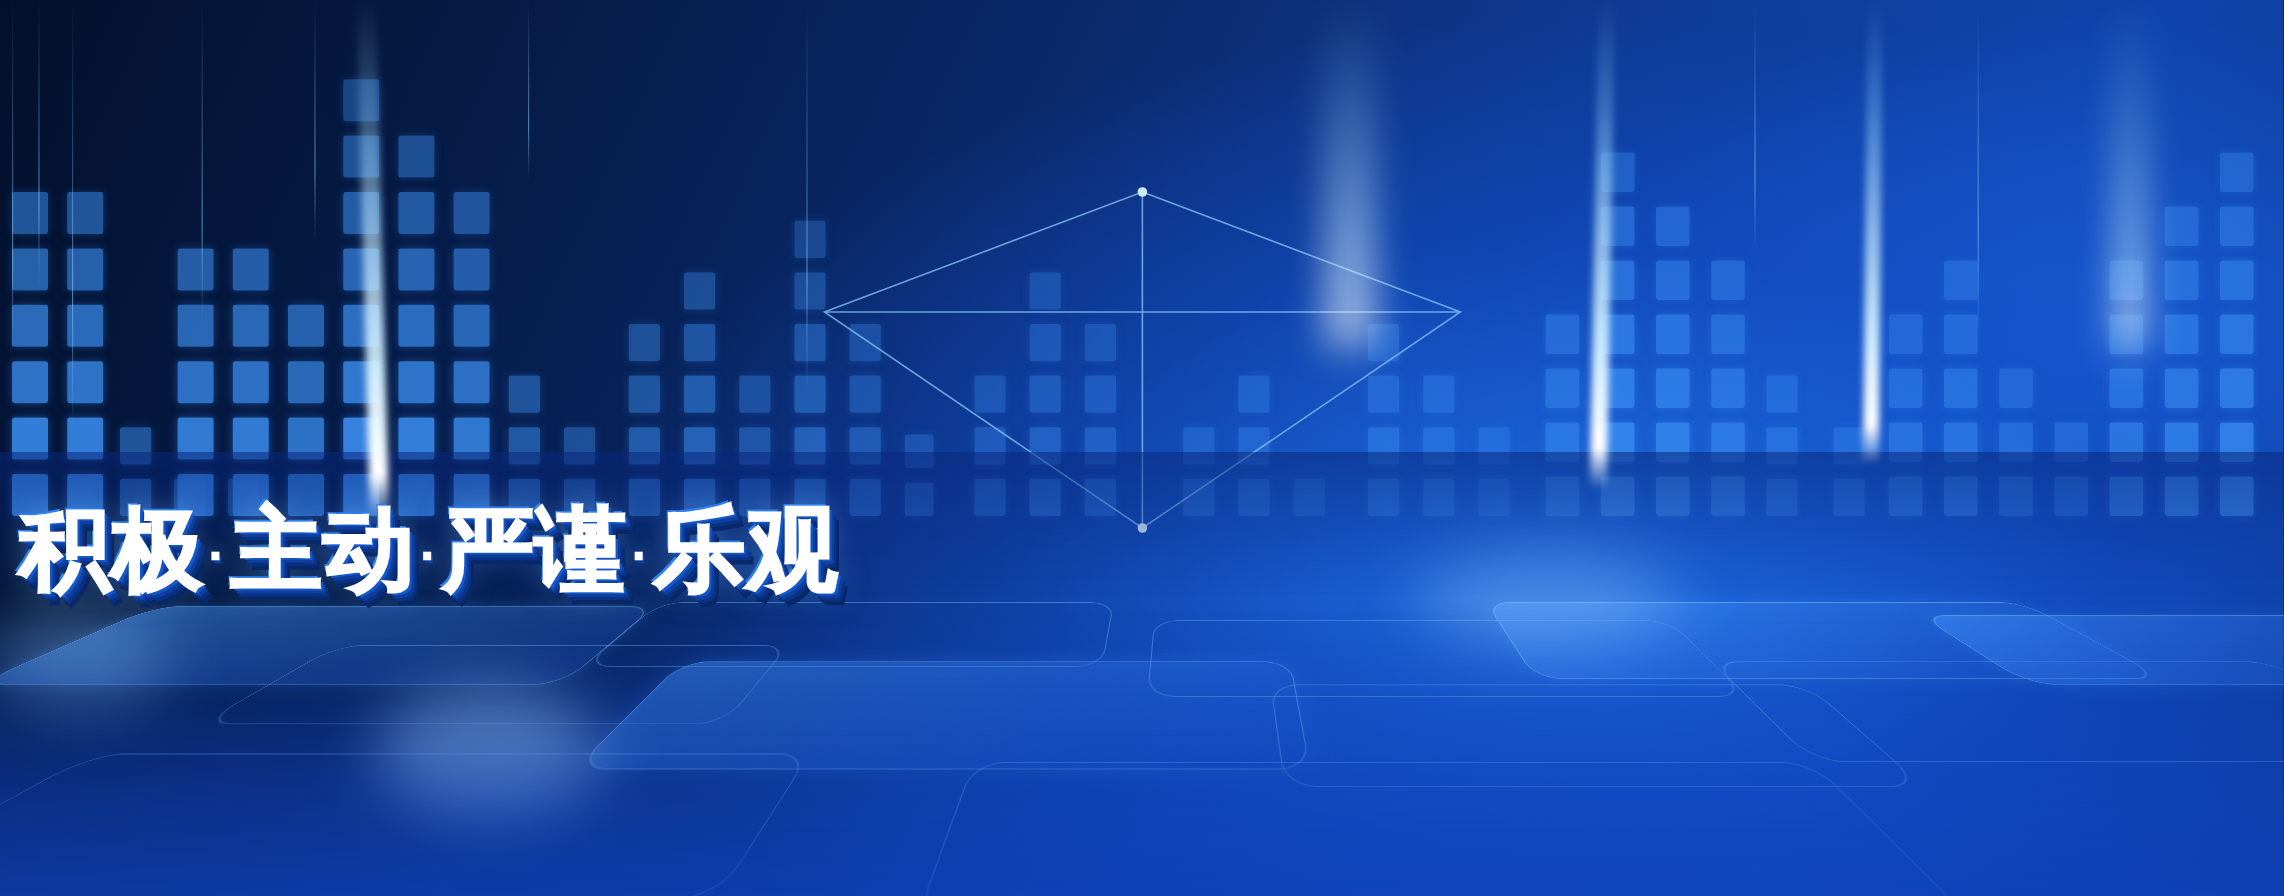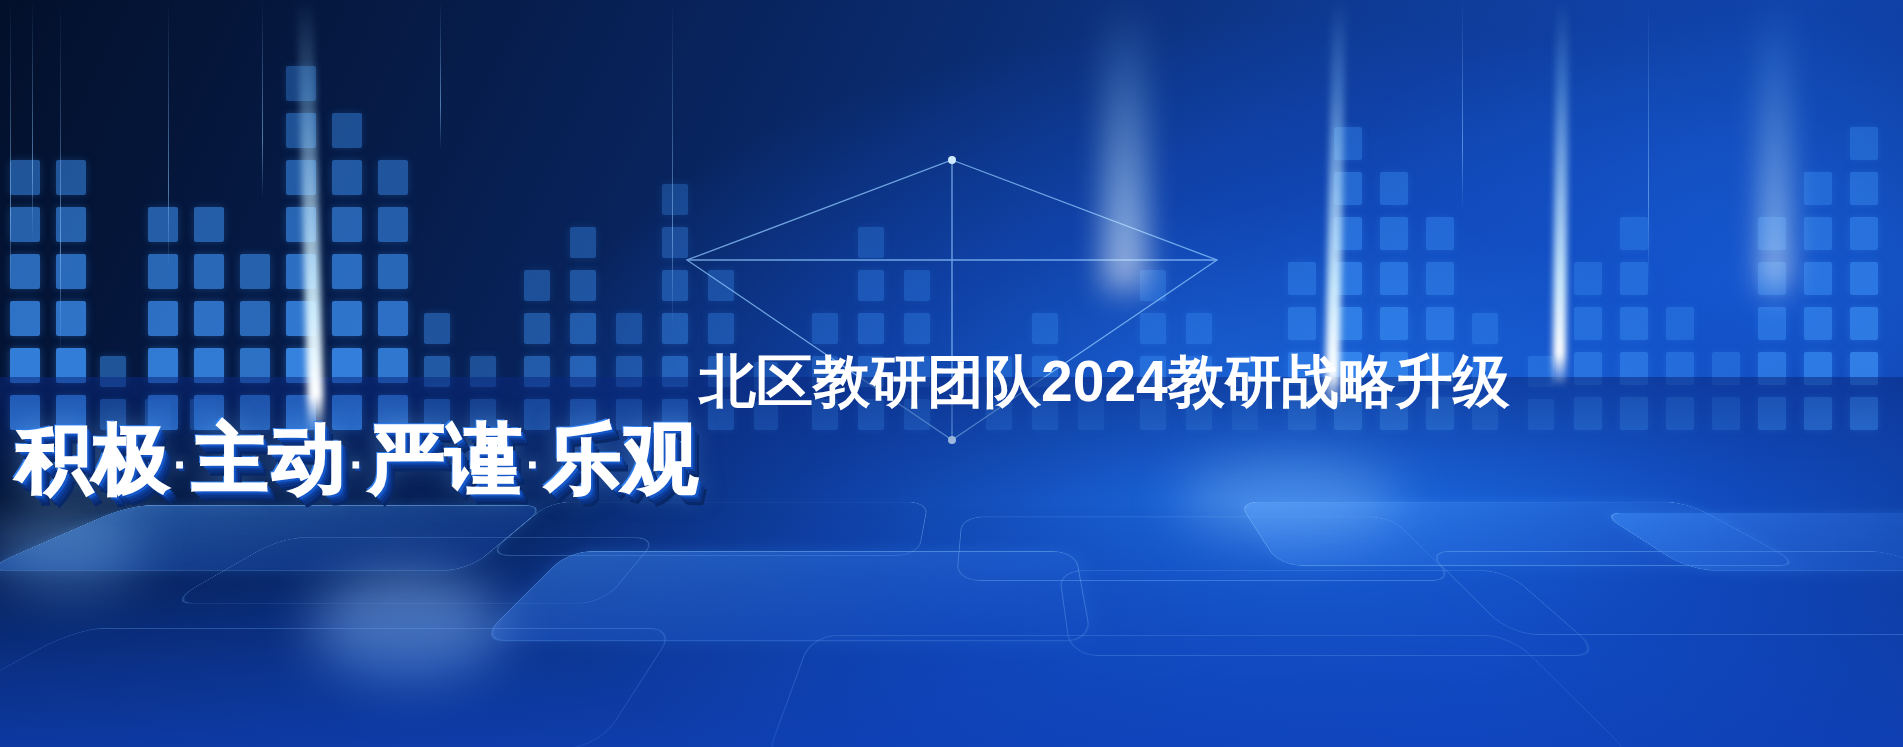--- a/index.html
+++ b/index.html
@@ -428,17 +428,16 @@
       </div>
       <div class="beam soft" style="left: 1760px; width: 30px; height: 300px; transform: rotate(0deg);">
         <i></i>
       </div>
     </div>
 
   <div class="content">
 
     <div class="title" id="mainTitle"><span>积极</span><span class="dot">·</span><span>主动</span><span class="dot">·</span><span>严谨</span><span class="dot">·</span><span>乐观</span></div>
 
-    <div class="subtitle">北区教研团队2024教研战略升级</div>
 
 
   </div>
 </div>
 
 </body></html>

